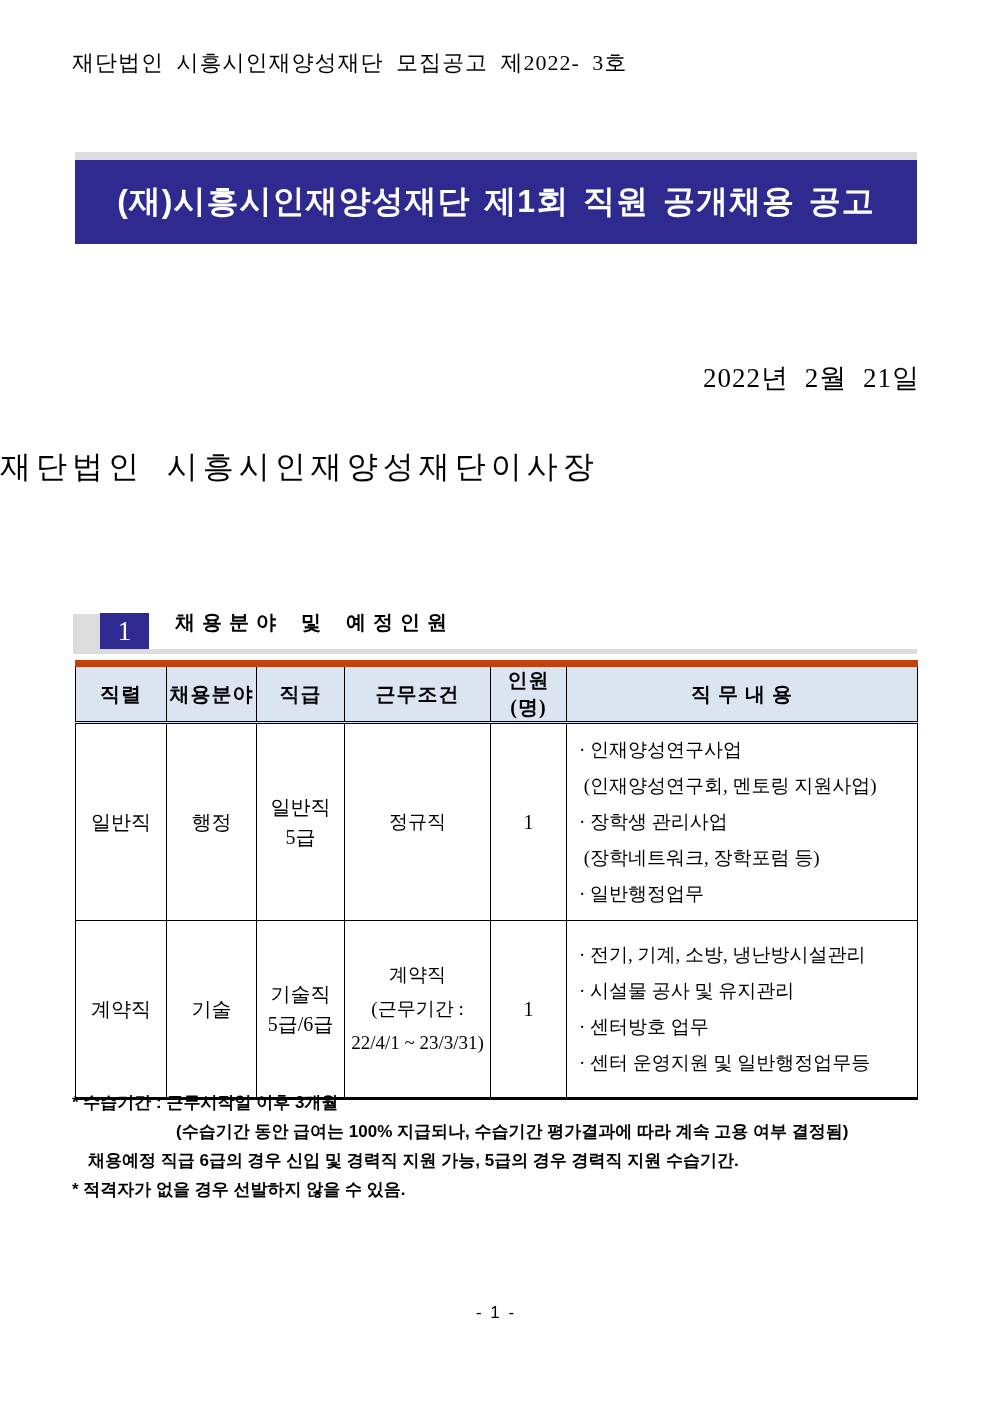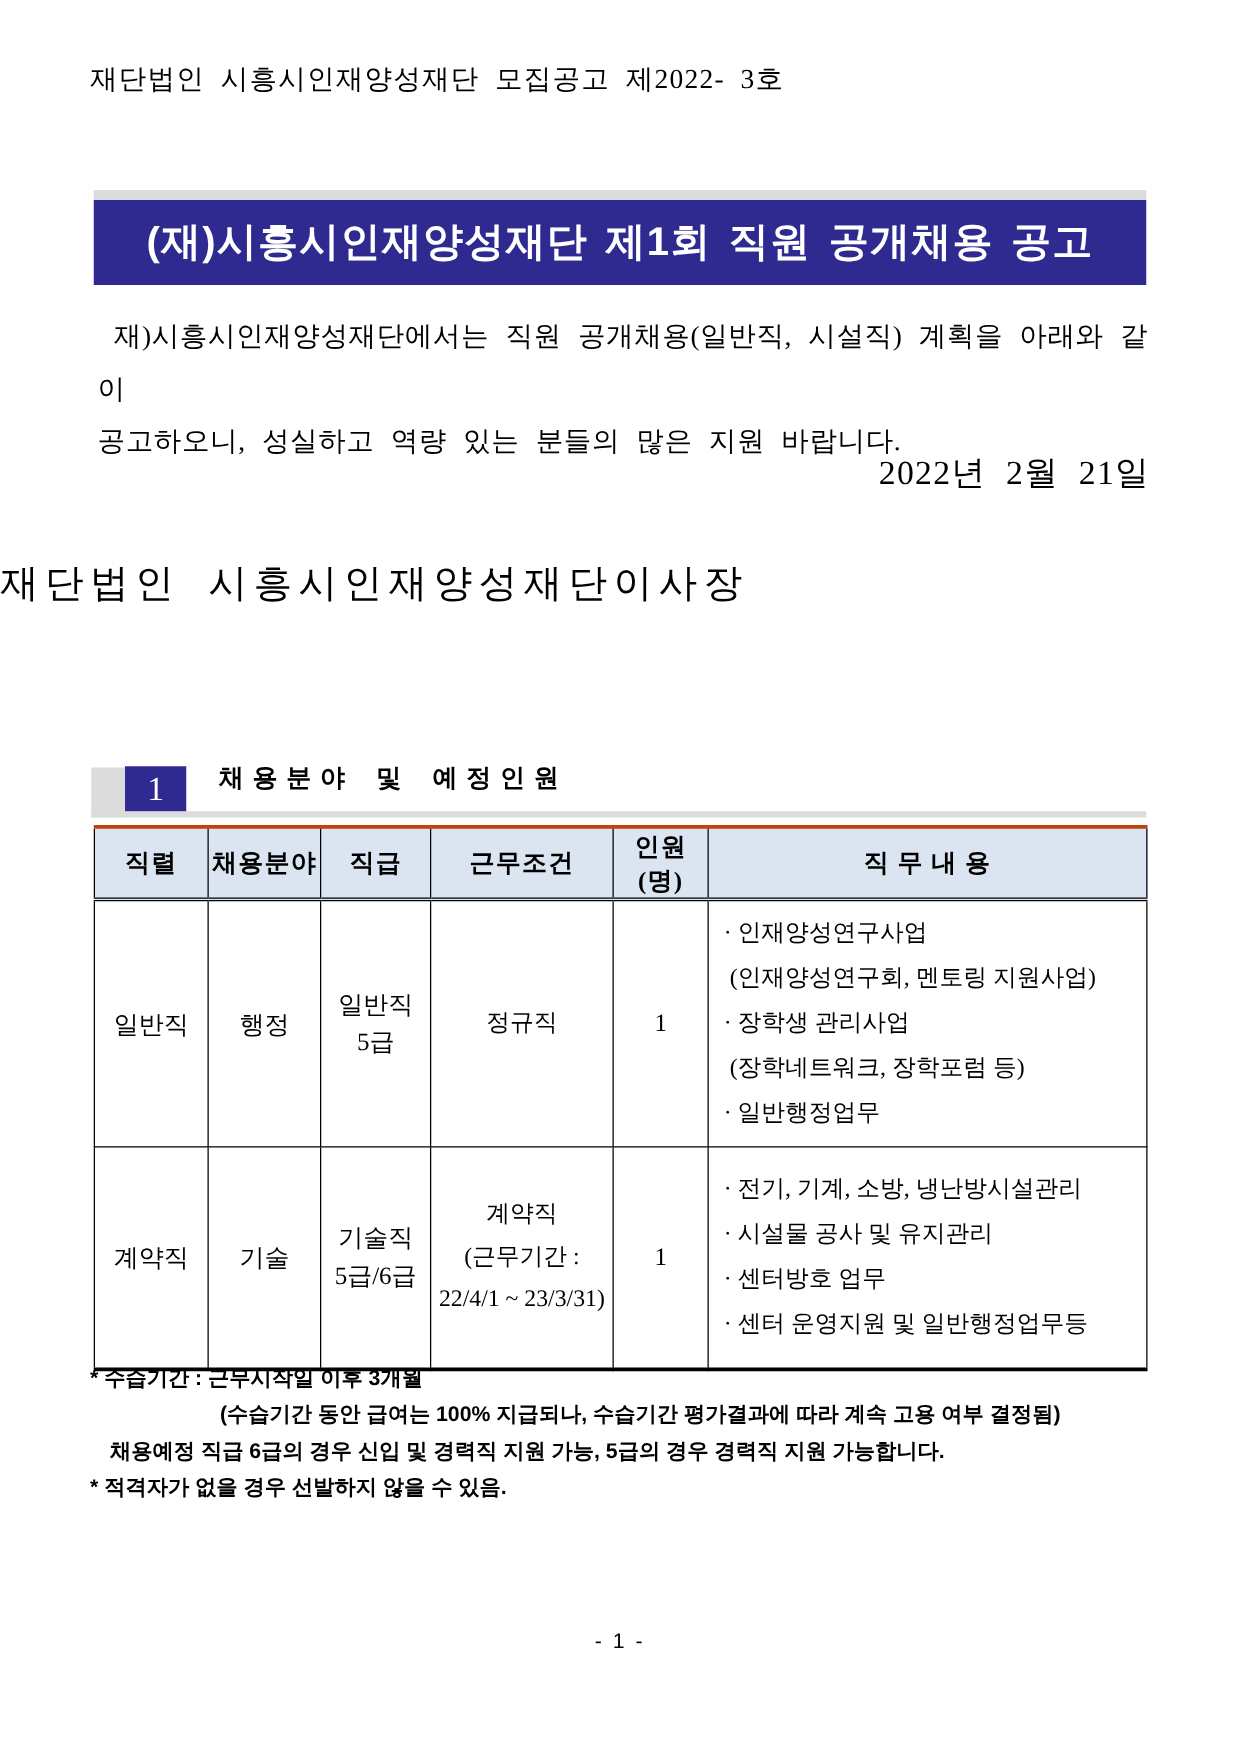--- a/index.html
+++ b/index.html
@@ -24,21 +24,21 @@
     position:absolute;left:72px;top:48px;width:860px;
     font-size:22px;letter-spacing:1px;word-spacing:6px;
   }
 
   
   .banner-strip{
     position:absolute;left:75px;top:152px;width:842px;height:8px;
     background:var(--gray-strip);
   }
   .banner{
-    position:absolute;left:75px;top:160px;width:842px;height:68px;
+    position:absolute;left:75px;top:160px;width:842px;height:84px;
     background:var(--banner-bg);
     display:flex;align-items:center;justify-content:center;
   }
   .banner-title{
     color:var(--banner-text);
     font-family:"Liberation Sans","DejaVu Sans",sans-serif;
     font-weight:800;font-size:32px;letter-spacing:1px;word-spacing:4px;
     white-space:nowrap;
   }
 
@@ -81,21 +81,21 @@
   .section-title{
     position:absolute;left:102px;top:2px;
     font-size:20px;font-weight:bold;letter-spacing:7px;word-spacing:6px;
     white-space:nowrap;
   }
 
   
   .recruit-table{
     position:absolute;left:75px;top:660px;width:842px;
     border-collapse:collapse;table-layout:fixed;
-    border-top:3px solid #c2410c;border-bottom:3px solid #000;
+    border-top:7px solid #c2410c;border-bottom:3px solid #000;
     font-size:20px;
   }
   .recruit-table th,.recruit-table td{
     border:1px solid #000;
     text-align:center;vertical-align:middle;
     font-weight:normal;
   }
   .recruit-table thead th{
     background:var(--table-header-bg);
     height:58px;font-weight:bold;font-size:20px;letter-spacing:1px;
@@ -132,22 +132,20 @@
 
 <div class="page">
 
   <div class="doc-number">재단법인 시흥시인재양성재단 모집공고 제2022- 3호</div>
 
   <div class="banner-strip"></div>
   <div class="banner">
     <span class="banner-title">(재)시흥시인재양성재단 제1회 직원 공개채용 공고</span>
   </div>
 
-  <div class="intro"> 재)시흥시인재양성재단에서는 직원 공개채용(일반직, 시설직) 계획을 아래와 같이
-공고하오니, 성실하고 역량 있는 분들의 많은 지원 바랍니다.</div>
 
   <div class="date-line">2022년 2월 21일</div>
 
   <div class="signer-line">재단법인 시흥시인재양성재단이사장</div>
 
   <div class="section-head">
     <div class="section-gray-square"></div>
     <div class="section-underline"></div>
     <div class="section-num-box">
       <span>1</span>
@@ -201,19 +199,19 @@
 · 시설물 공사 및 유지관리
 · 센터방호 업무
 · 센터 운영지원 및 일반행정업무등</td>
       </tr>
     </tbody>
   </table>
 
   <ul class="notes">
     <li class="note-line">* 수습기간 : 근무시작일 이후 3개월</li>
     <li class="note-line note-indent-deep">(수습기간 동안 급여는 100% 지급되나, 수습기간 평가결과에 따라 계속 고용 여부 결정됨)</li>
-    <li class="note-line note-indent">채용예정 직급 6급의 경우 신입 및 경력직 지원 가능, 5급의 경우 경력직 지원 가능합니다.</li>
+    <li class="note-line note-indent">채용예정 직급 6급의 경우 신입 및 경력직 지원 가능, 5급의 경우 경력직 지원 수습기간.</li>
     <li class="note-line">* 적격자가 없을 경우 선발하지 않을 수 있음.</li>
   </ul>
 
   <div class="page-number">- 1 -</div>
 
 </div>
 
 </body></html>

